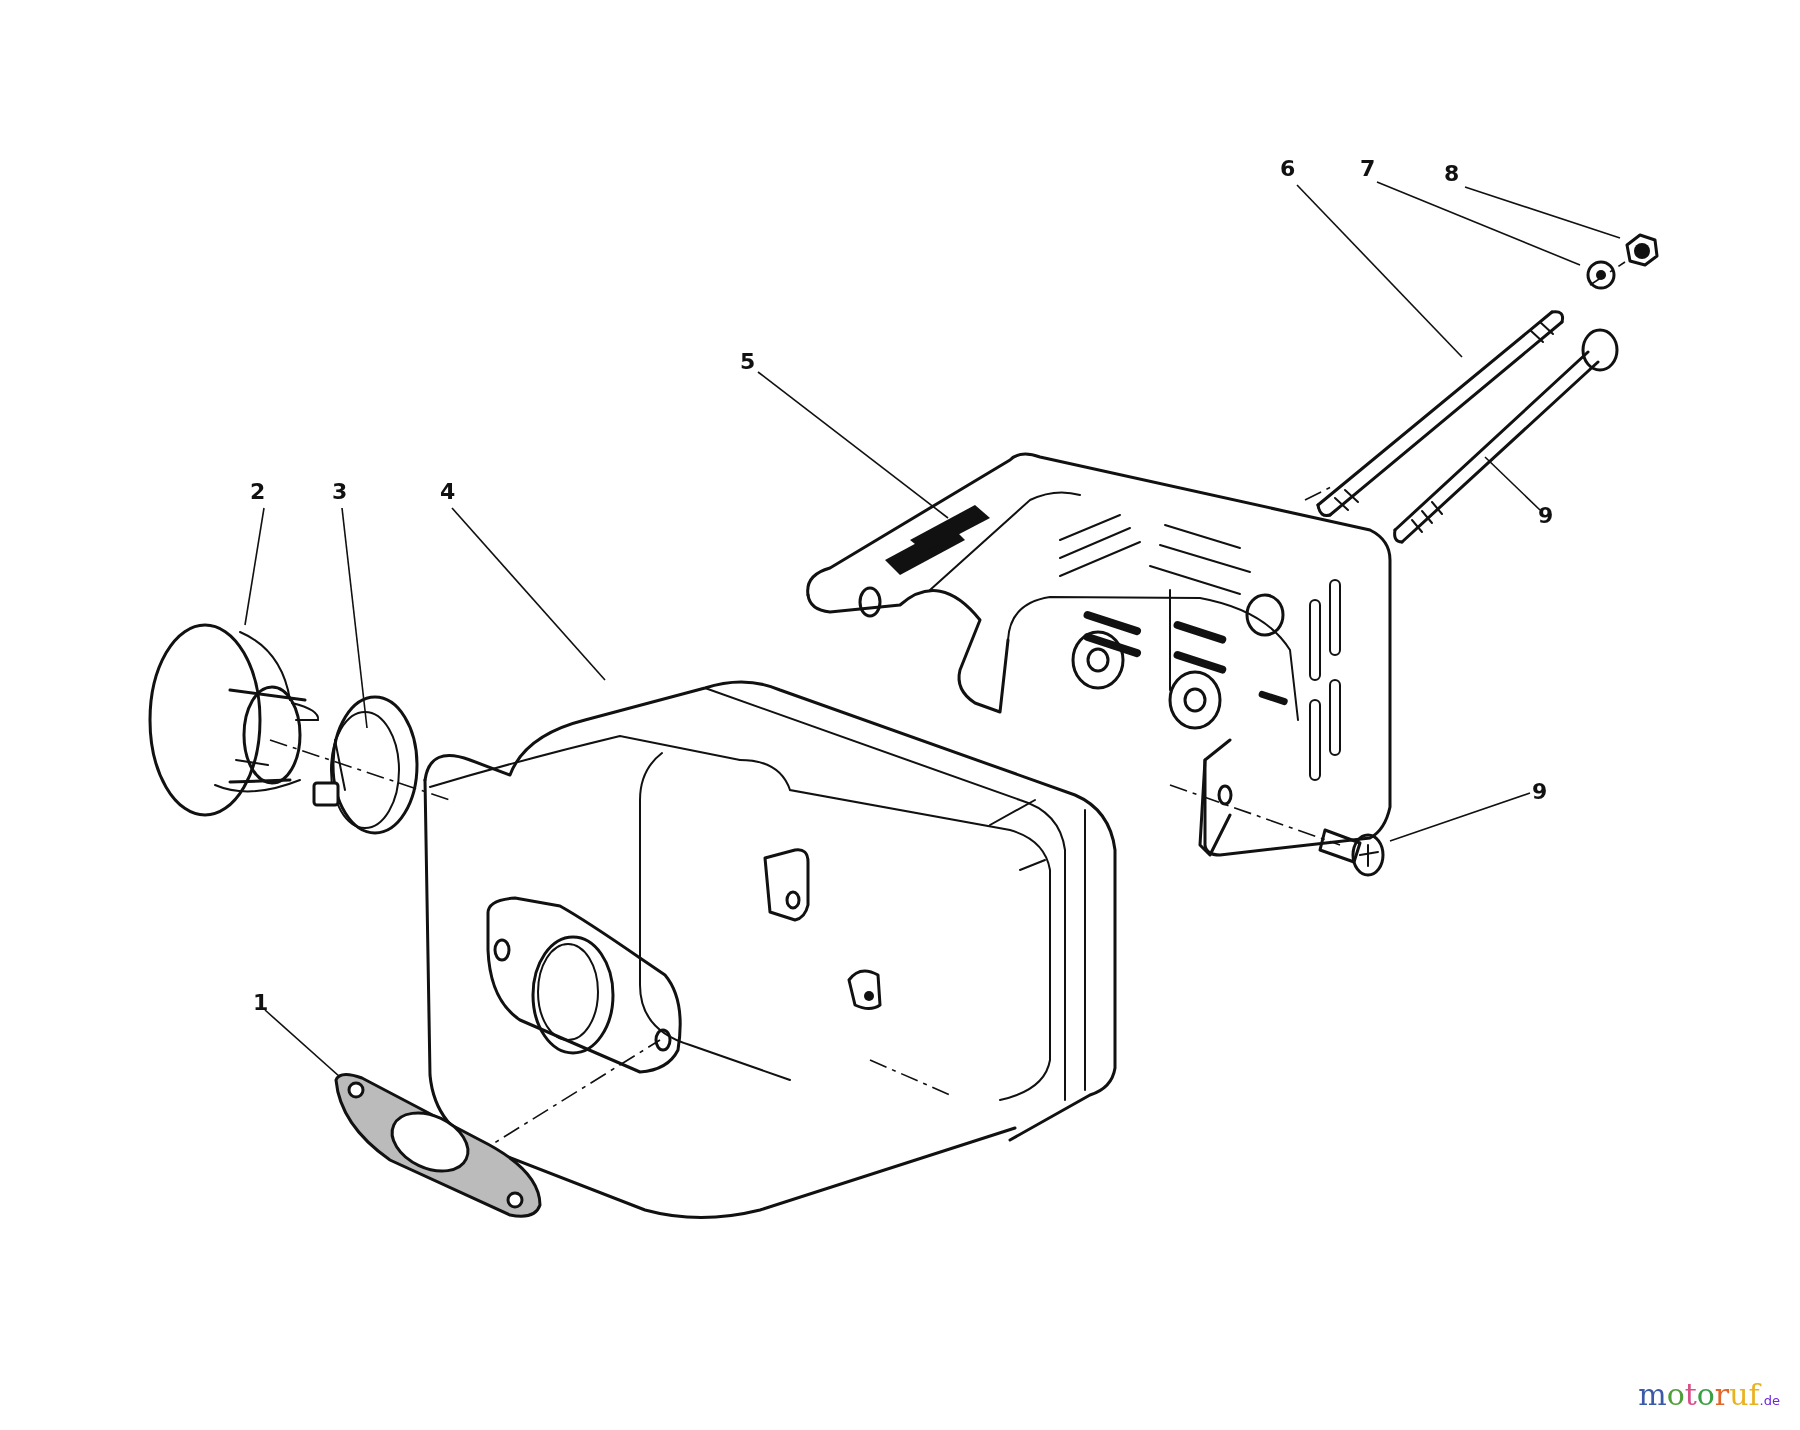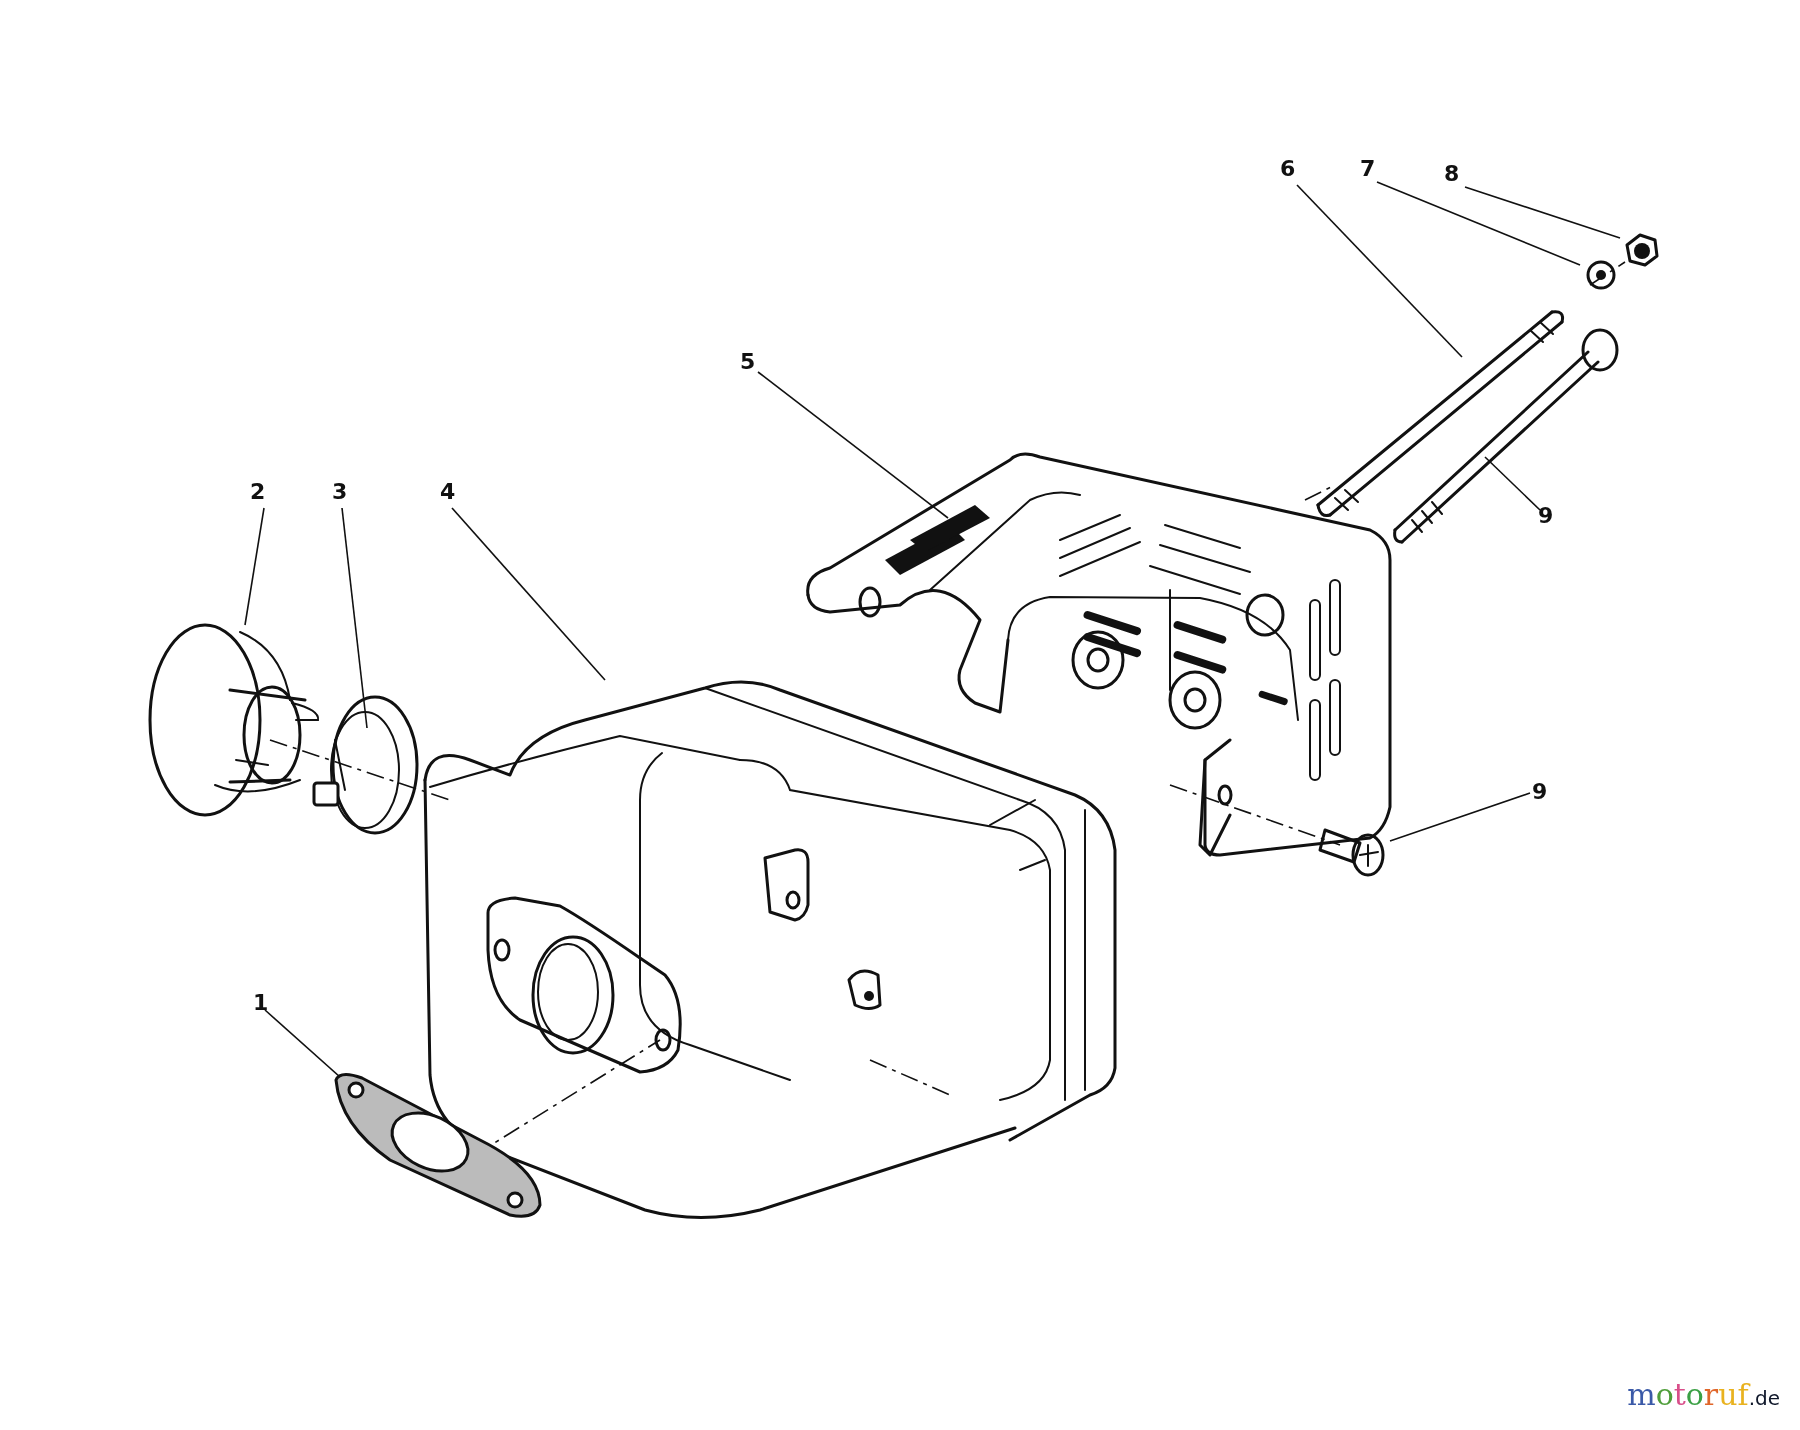--- a/index.html
+++ b/index.html
@@ -1,20 +1,20 @@
 <!DOCTYPE html>
 <html><head>
 <meta charset="utf-8">
 <style>
   html,body{margin:0;padding:0;background:#fff;}
   body{width:1800px;height:1430px;position:relative;overflow:hidden;font-family:"DejaVu Sans",sans-serif;}
   #diagram{position:absolute;left:0;top:0;width:1800px;height:1430px;}
   .callout{position:absolute;font-family:"DejaVu Sans",sans-serif;font-weight:bold;font-size:22px;color:#111;line-height:1;}
   #watermark{position:absolute;right:20px;bottom:18px;font-family:"DejaVu Serif",serif;font-size:30px;letter-spacing:0px;}
-  #watermark .suffix{font-family:"DejaVu Sans",sans-serif;font-size:20px;color:#0f172a;}
+  #watermark .suffix{font-family:"DejaVu Sans",sans-serif;font-size:13px;color:#6d28d9;}
   svg .o{fill:none;stroke:#111;stroke-width:3;stroke-linejoin:round;stroke-linecap:round;}
   svg .t{fill:none;stroke:#111;stroke-width:2;stroke-linecap:round;}
   svg .l{fill:none;stroke:#111;stroke-width:1.6;}
   svg .d{fill:none;stroke:#111;stroke-width:1.6;stroke-dasharray:18 6 4 6;}
   svg .fill{fill:#111;}
   svg .w{fill:#fff;stroke:#111;stroke-width:3;stroke-linejoin:round;}
   svg .speck{fill:#fff;stroke:#111;stroke-width:3;}
 </style>
 </head>
 <body>

